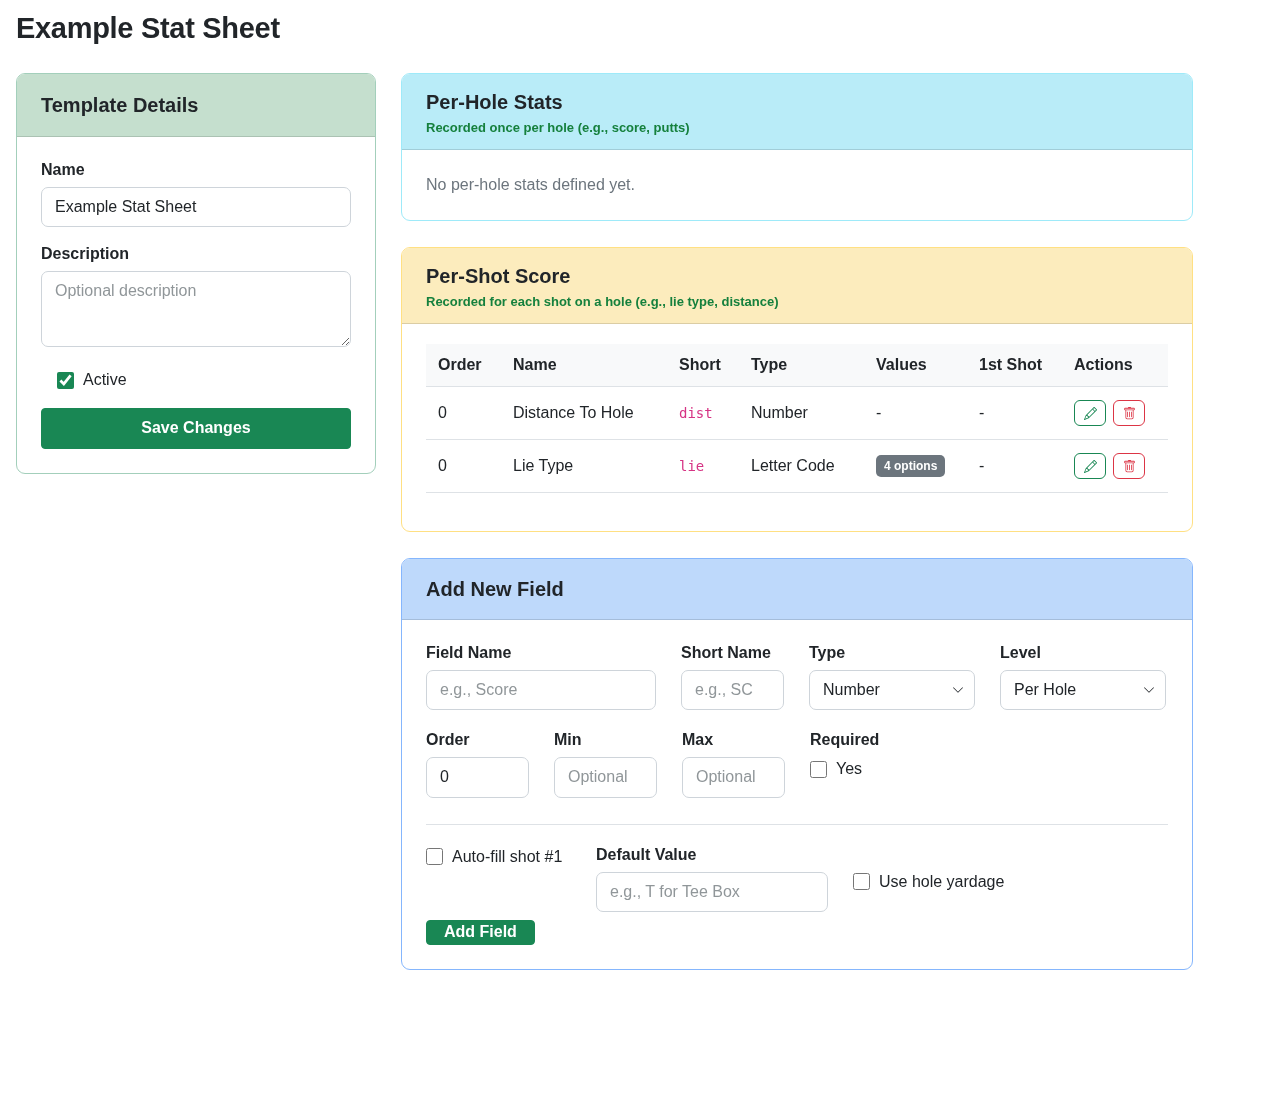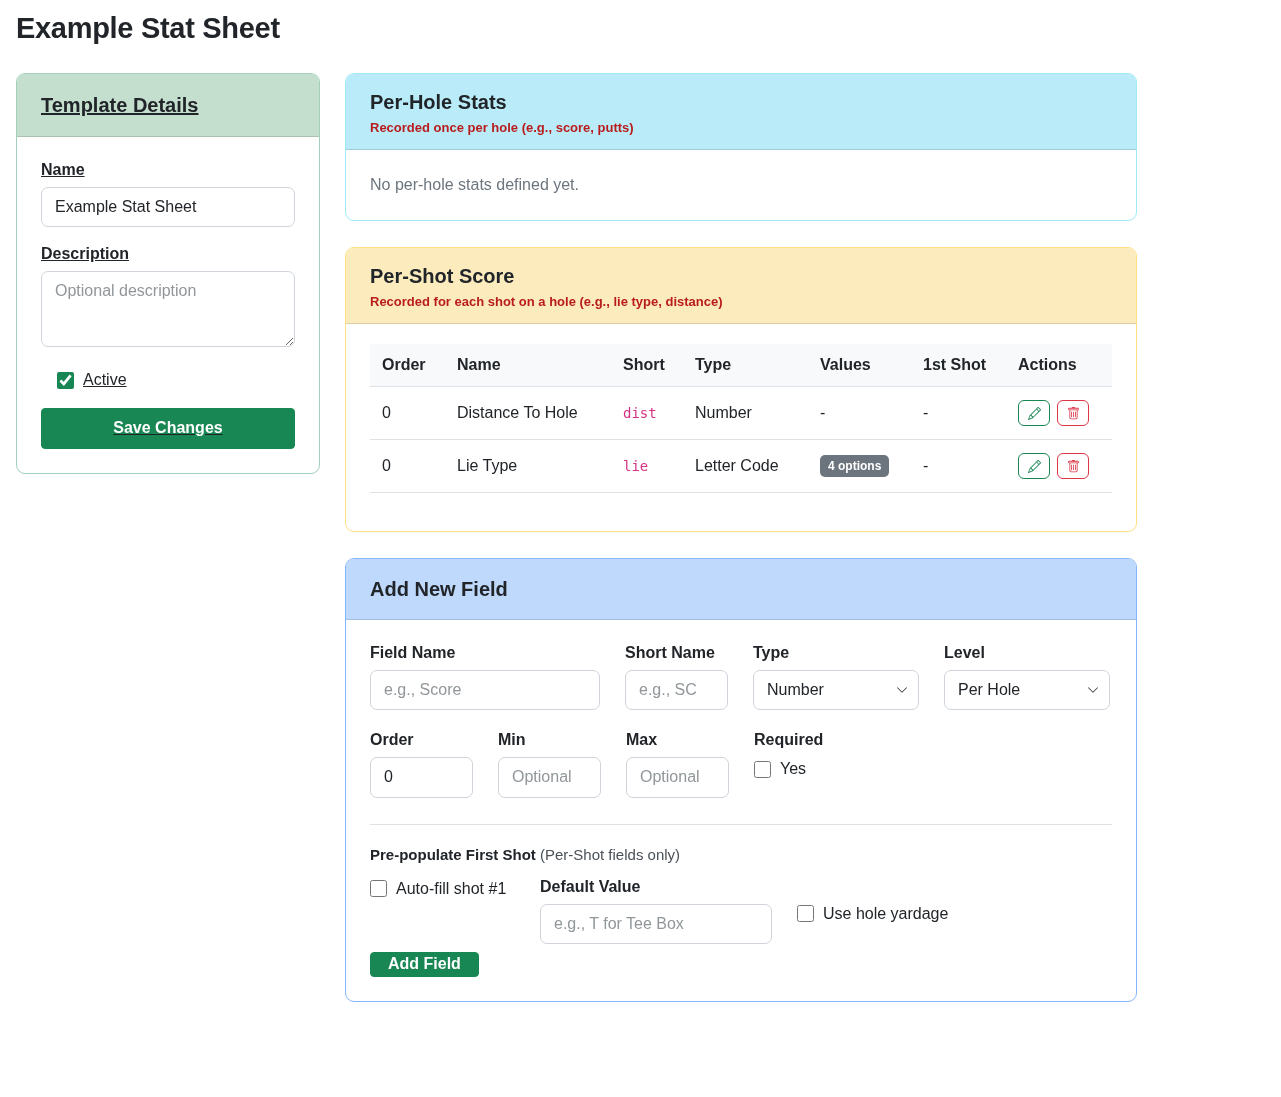--- a/index.html
+++ b/index.html
@@ -6,27 +6,27 @@
   html, body { margin: 0; padding: 0; background: #fff; }
   body {
     font-family: "Liberation Sans", sans-serif;
     color: #212529;
     width: 1281px;
   }
   .container { padding: 10px 16px 40px 16px; }
   h1.page-title { font-size: 29px; font-weight: 700; margin: 2px 0 28px 0; letter-spacing: -0.3px; }
 
   .layout { display: flex; gap: 25px; align-items: flex-start; }
-  .left-col { width: 304px; flex: none; text-decoration: underline; }
+  .left-col { width: 360px; flex: none; }
   .right-col { width: 792px; flex: none; display: flex; flex-direction: column; gap: 26px; }
 
   .card { border-radius: 9px; background: #fff; overflow: hidden; border: 1px solid #ccc; }
   .card-header { padding: 15px 38px 14px 24px; border-bottom: 1px solid rgba(0,0,0,.13); }
   .card-title { font-size: 20px; font-weight: 700; margin: 0; line-height: 1.3; }
-  .card-sub { font-size: 13px; font-weight: 600; color: #b91c1c; margin-top: 5px; }
+  .card-sub { font-size: 13px; font-weight: 600; color: #15803d; margin-top: 5px; }
   .card-body { padding: 24px; }
 
   
   .card-template { border-color: #a3cfbb; }
   .card-template .card-header { background: #c5dfce; padding: 18px 24px; }
 
   .form-label { display: block; font-weight: 700; font-size: 16px; margin-bottom: 8px; }
   .form-control {
     width: 100%; padding: 8px 13px; font-size: 16px; line-height: 1.4;
     border: 1px solid #ced4da; border-radius: 7px; color: #212529;
@@ -297,24 +297,20 @@
               <label class="form-label">Required</label>
               <div class="form-check req-check">
                 <input type="checkbox" style="">
                 <span>Yes</span>
               </div>
             </div>
           </div>
 
           <hr class="divider">
 
-          <div class="prepop-title">
-            <span class="strong">Pre-populate First Shot</span>
-            <span class="note">(Per-Shot fields only)</span>
-          </div>
 
           <div class="prepop-row">
             <div class="prepop-col1">
               <div class="form-check">
                 <input type="checkbox" style="">
                 <span>Auto-fill shot #1</span>
               </div>
             </div>
             <div class="prepop-col2">
               <label class="form-label">Default Value</label>

